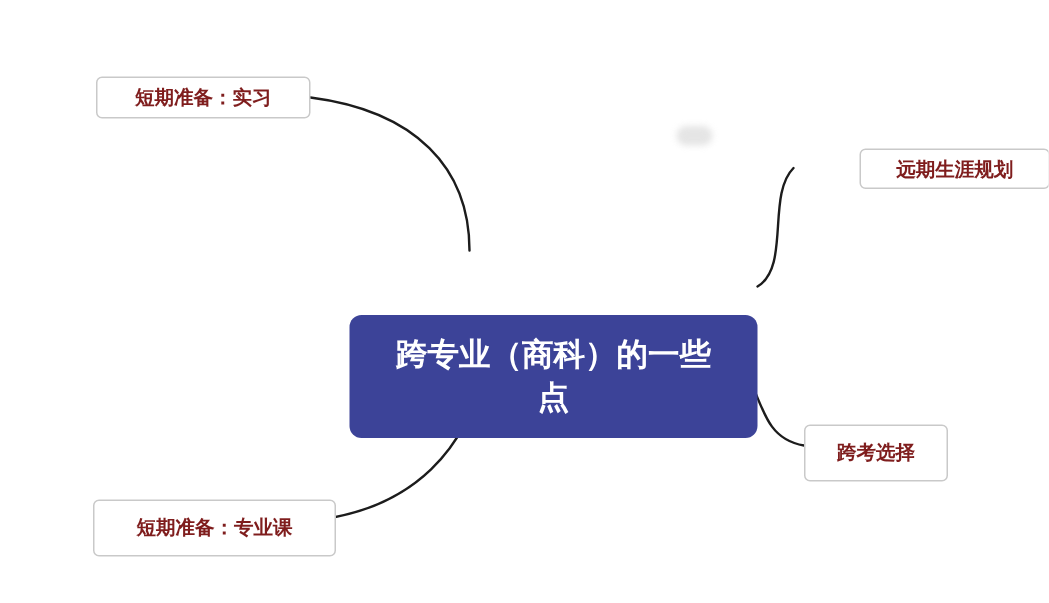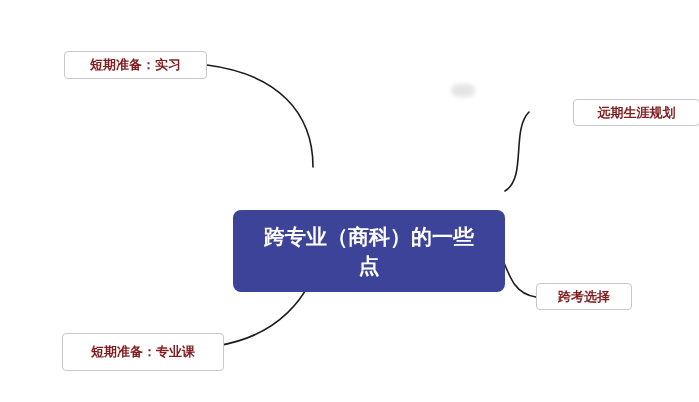--- a/index.html
+++ b/index.html
@@ -62,21 +62,21 @@
     border: 1px solid #c9c9c9;
     border-radius: 4px;
     font-size: 13px;
     font-weight: 600;
     color: #7f1d1d;
     padding: 0 28px;
     white-space: nowrap;
   }
   .branch-top-left    { left: 64px;  top: 51px;  width: 143px; height: 28px; }
   .branch-top-right   { left: 529px; top: 99px;  width: 127px; height: 27px; margin-left: 44px; }
-  .branch-bottom-right{ left: 536px; top: 283px; width: 96px;  height: 27px; }
+  .branch-bottom-right{ left: 536px; top: 283px; width: 96px;  height: 38px; }
   .branch-bottom-left { left: 62px;  top: 333px; width: 162px; height: 38px; }
   .smudge {
     position: absolute;
     left: 451px;
     top: 84px;
     width: 24px;
     height: 13px;
     background: #d0d0d0;
     border-radius: 7px;
     filter: blur(2px);

